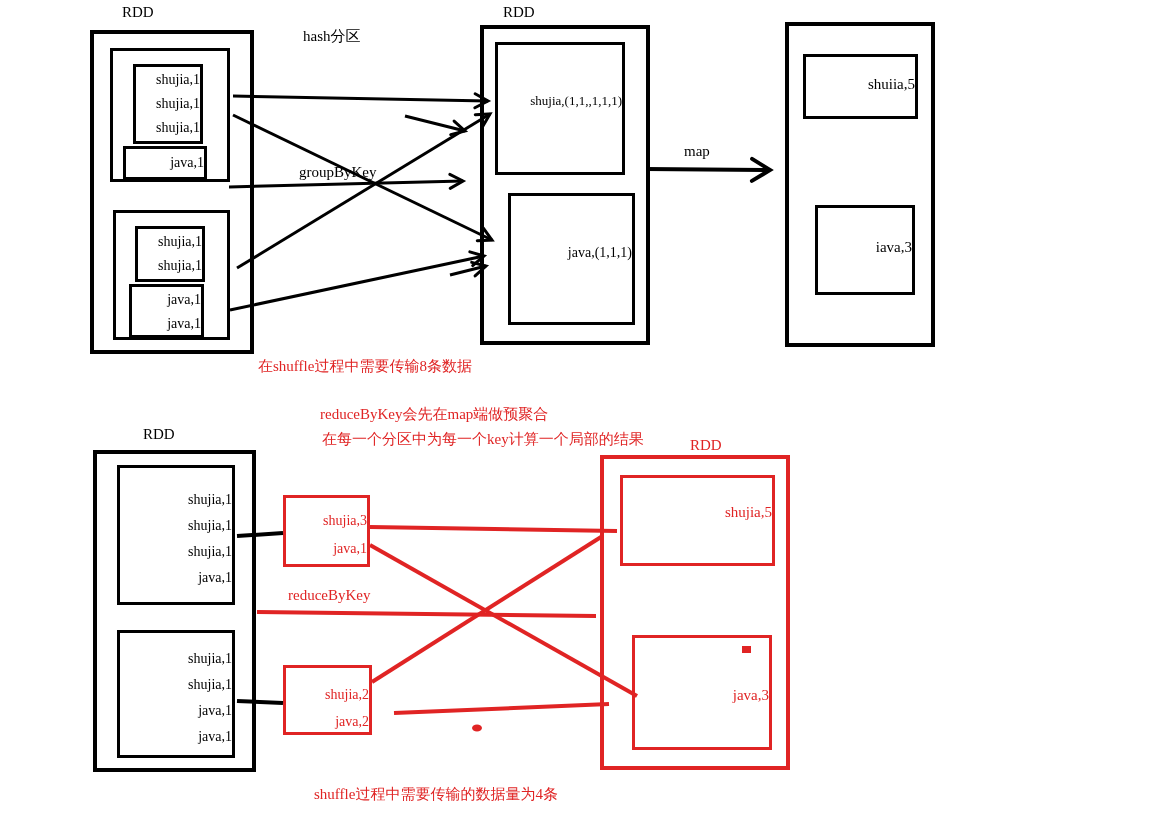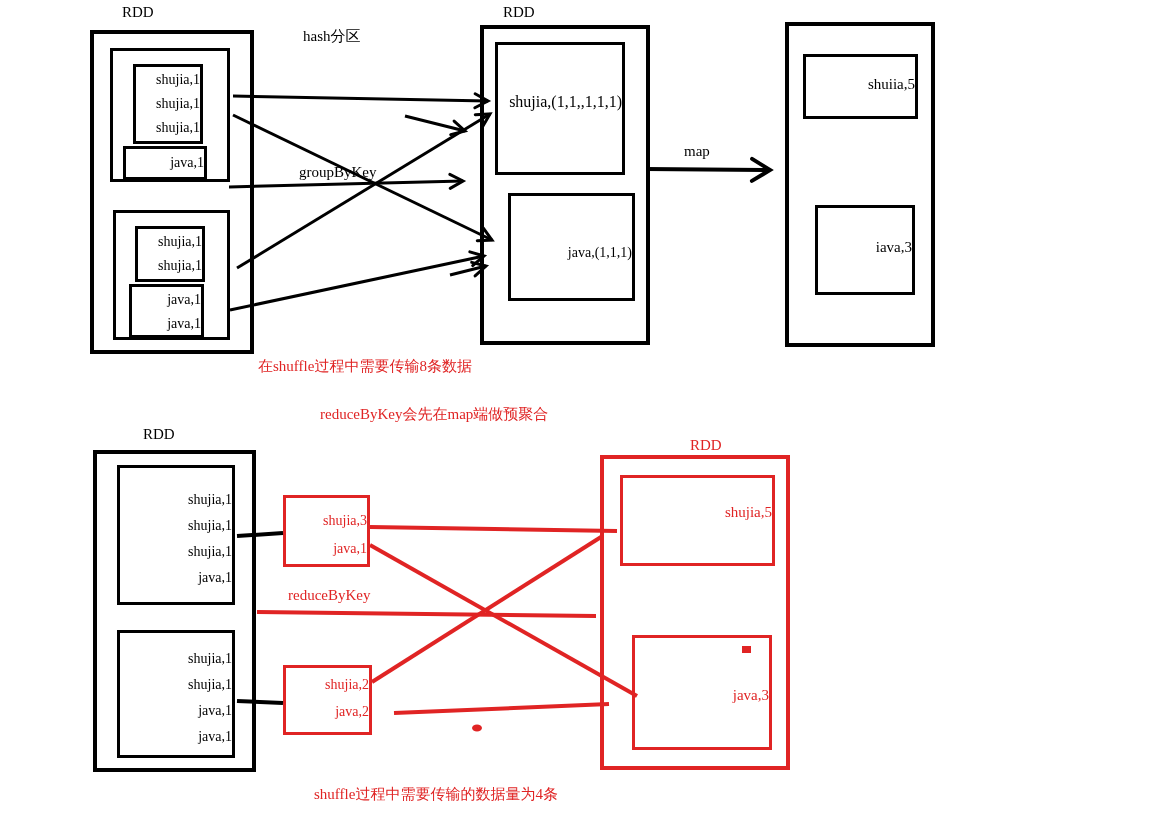--- a/index.html
+++ b/index.html
@@ -50,35 +50,36 @@
     <div class="rec">shujia,1</div>
     <div class="rec">shujia,1</div>
   </div>
   <div class="box" style="left:129px;top:284px;width:75px;height:54px;padding:1px 0 0 10px;line-height:24px">
     <div class="rec">java,1</div>
     <div class="rec">java,1</div>
   </div>
 
   <div class="box b4" style="left:480px;top:25px;width:170px;height:320px"></div>
   <div class="box" style="left:495px;top:42px;width:130px;height:133px;padding:48px 0 0 3px">
-    <div class="rec" style="font-size:16px">shujia,(1,1,,1,1,1)</div>
+    <div class="rec" style="font-size:13px">shujia,(1,1,,1,1,1)</div>
   </div>
-  <div class="box" style="left:508px;top:193px;width:127px;height:108px;padding:49px 0 0 12px">
+  <div class="box" style="left:508px;top:193px;width:127px;height:132px;padding:49px 0 0 12px">
     <div class="rec">java,(1,1,1)</div>
   </div>
 
   <div class="box b4" style="left:785px;top:22px;width:150px;height:325px"></div>
   <div class="box" style="left:803px;top:54px;width:115px;height:65px;padding:19px 0 12px 16px">
     <div class="rec" style="font-size:15px">shuiia,5</div>
   </div>
   <div class="box" style="left:815px;top:205px;width:100px;height:90px;padding:31px 0 0 34px">
     <div class="rec" style="font-size:15px">iava,3</div>
   </div>
 
   <div class="lbl red-t" style="left:320px;top:405px">reduceByKey会先在map端做预聚合</div>
+  <div class="lbl red-t" style="left:322px;top:430px">在每一个分区中为每一个key计算一个局部的结果</div>
 
   <div class="lbl" style="left:143px;top:426px">RDD</div>
   <div class="lbl red-t" style="left:288px;top:587px">reduceByKey</div>
   <div class="lbl red-t" style="left:690px;top:437px">RDD</div>
   <div class="lbl red-t" style="left:314px;top:785px">shuffle过程中需要传输的数据量为4条</div>
 
   <div class="box b4" style="left:93px;top:450px;width:163px;height:322px"></div>
   <div class="box" style="left:117px;top:465px;width:118px;height:140px;padding:19px 0 0 26px;line-height:26px">
     <div class="rec">shujia,1</div>
     <div class="rec">shujia,1</div>
@@ -89,21 +90,21 @@
     <div class="rec">shujia,1</div>
     <div class="rec">shujia,1</div>
     <div class="rec">java,1</div>
     <div class="rec">java,1</div>
   </div>
 
   <div class="box red-b red-t" style="left:283px;top:495px;width:87px;height:72px;padding:9px 0 0 17px;line-height:28px">
     <div class="rec">shujia,3</div>
     <div class="rec">java,1</div>
   </div>
-  <div class="box red-b red-t" style="left:283px;top:665px;width:89px;height:70px;padding:3px 0 0 18px;line-height:27px">
+  <div class="box red-b red-t" style="left:283px;top:665px;width:89px;height:70px;padding:13px 0 0 18px;line-height:27px">
     <div class="rec">shujia,2</div>
     <div class="rec">java,2</div>
   </div>
 
   <div class="box b4 red-b" style="left:600px;top:455px;width:190px;height:315px"></div>
   <div class="box red-b red-t" style="left:620px;top:475px;width:155px;height:91px;padding:26px 0 0 34px">
     <div class="rec" style="font-size:15px">shujia,5</div>
   </div>
   <div class="box red-b red-t" style="left:632px;top:635px;width:140px;height:115px;padding:49px 0 0 52px">
     <div class="rec" style="font-size:15px">java,3</div>

